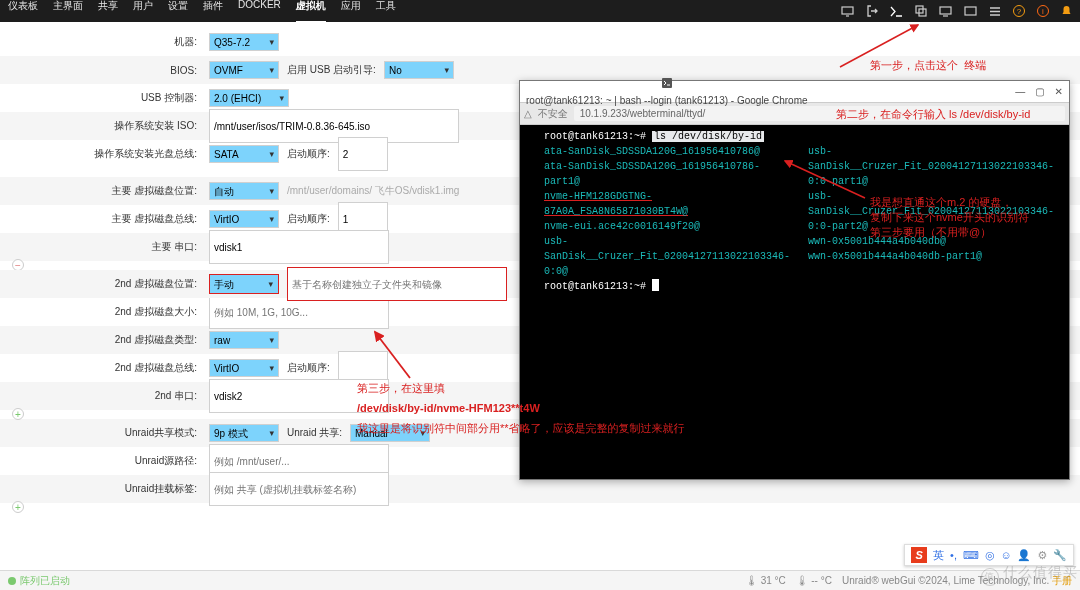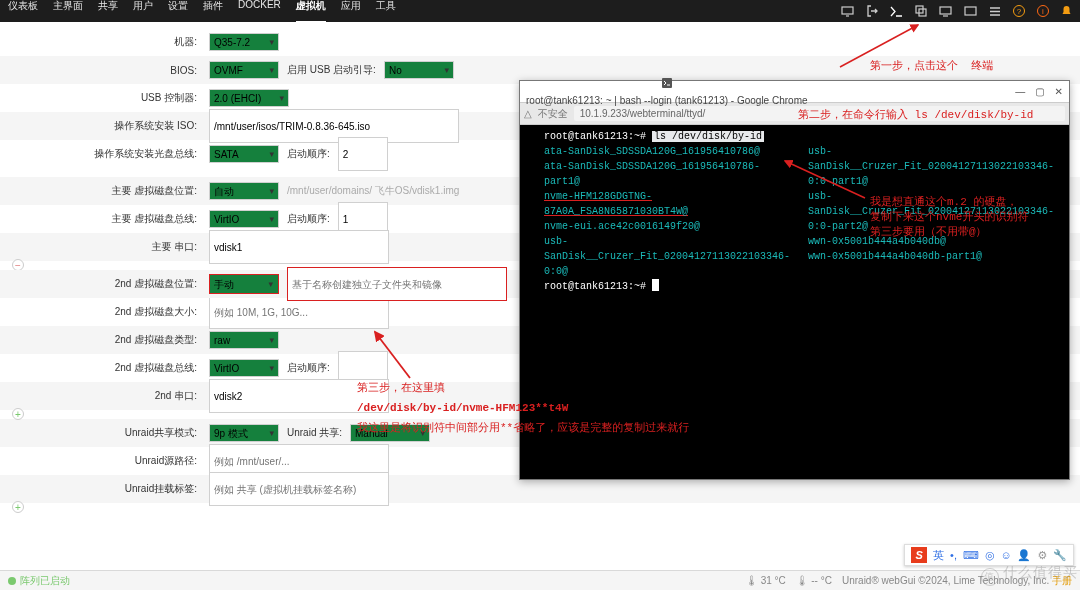--- a/index.html
+++ b/index.html
@@ -40,21 +40,21 @@
       background:#fff;
     }
     .row.alt{background:var(--row);}
     .row .lbl{
       width:205px; text-align:right; padding-right:8px;
       color:#333; font-size:10px;
     }
     .row .ctl{display:flex; gap:8px; align-items:center; padding-left:4px;}
     .sel{
       border:1px solid var(--border); height:18px; font-size:10px;
-      padding:0 4px; background:#15803d; min-width:60px;
+      padding:0 4px; background:#7dd3fc; min-width:60px;
       appearance:none; -webkit-appearance:none;
     }
     .sel-wrap{position:relative; display:inline-flex; align-items:center;}
     .sel-wrap::after{
       content:"▾"; position:absolute; right:5px; pointer-events:none; font-size:9px; color:#333;
     }
     .inp{
       border:1px solid var(--border); height:18px; font-size:10px;
       padding:16px 4px; background:#fff;
     }
@@ -67,21 +67,21 @@
     .dot{
       position:absolute; width:12px; height:12px; border-radius:50%;
       border:1px solid #ccc; background:#fff;
       display:flex; align-items:center; justify-content:center;
       font-size:10px; color:#bbb; cursor:pointer;
     }
     .dot.plus{color:#7bc96f; left:12px;}
     .dot.minus{color:#e07a7a; left:12px;}
 
     
-    .anno{position:absolute; color:var(--red); font-size:11px; font-weight:500; pointer-events:none;font-family:Liberation Mono, monospace;}
+    .anno{position:absolute; color:var(--red); font-size:11px; font-weight:500; pointer-events:none;}
     .arrow{position:absolute; pointer-events:none;}
 
     
     .term{
       position:absolute; top:80px; left:519px; width:551px; height:400px;
       background:#000; border:1px solid #777; box-shadow:0 2px 8px rgba(0,0,0,.3);
     }
     .term .titlebar{
       height:22px; background:#fff; border-bottom:1px solid #ccc;
       display:flex; align-items:center; font-size:10px; padding:0 6px; color:#444;
@@ -429,21 +429,21 @@
       <marker id="ah1" markerWidth="6" markerHeight="6" refX="5" refY="3" orient="auto">
         <path d="M0 0L6 3L0 6z" fill="var(--red)"></path>
       </marker>
     </defs>
   <line x1="10" y1="45" x2="88" y2="3" stroke="var(--red)" stroke-width="1.5" marker-end="url(#ah1)"></line>
 </svg>
 <div class="anno" style="top:58px; left:870px;">
   <span>第一步，点击这个</span>&nbsp;&nbsp;<span>终端</span>
 </div>
 
-<div class="anno" style="top:107px; left:798px; font-size:11px;">第二步，在命令行输入  ls /dev/disk/by-id</div>
+<div class="anno" style="top:107px; left:836px; font-size:11px;">第二步，在命令行输入  ls /dev/disk/by-id</div>
 
 <svg class="arrow" style="top:158px; left:780px;" width="90" height="45">
   <line x1="85" y1="40" x2="5" y2="3" stroke="var(--red)" stroke-width="1.5" marker-end="url(#ah1)"></line>
 </svg>
 <div class="anno" style="top:195px; left:870px; line-height:15px;">
   <div>我是想直通这个m.2 的硬盘，</div>
   <div>复制下来这个nvme开头的识别符</div>
   <div>第三步要用（不用带@）</div>
 </div>
 

